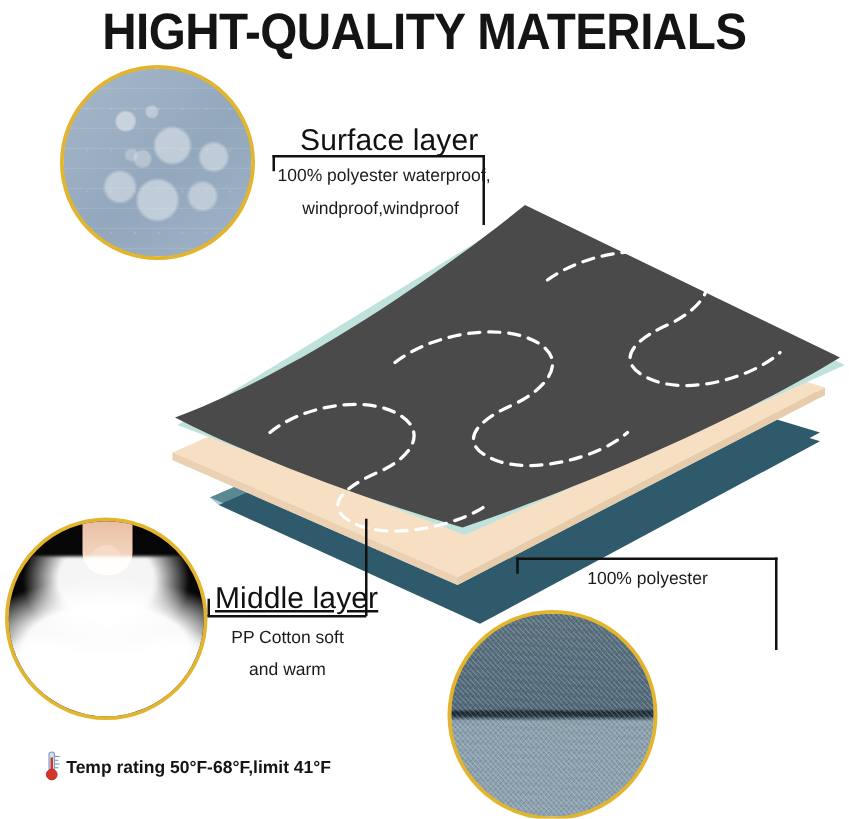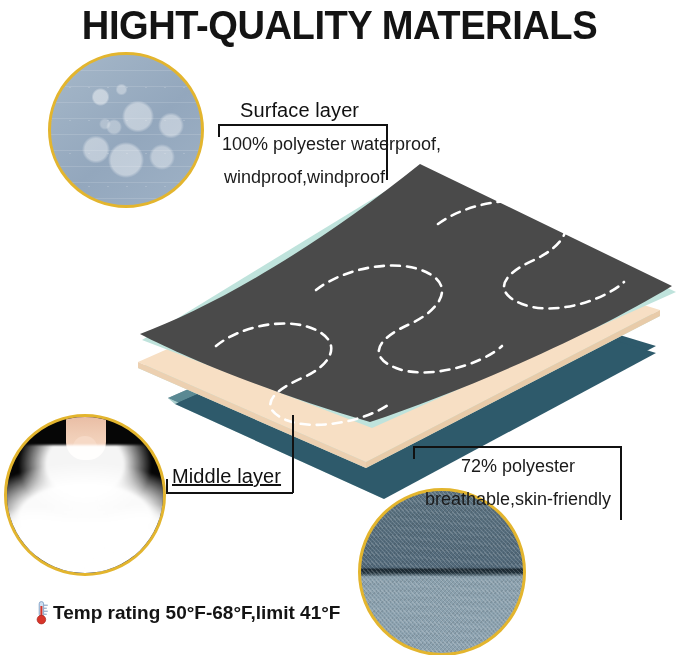--- a/index.html
+++ b/index.html
@@ -142,29 +142,29 @@
     left: 120px;
     top: 140px;
     width: 560px;
     height: 370px;
   }
   #product svg { display: block; width: 100%; height: 100%; }
 
   
   .callout-title {
     position: absolute;
-    font-size: 20px;
+    font-size: 24px;
     font-weight: normal;
     color: #111111;
     white-space: nowrap;
     letter-spacing: 0.1px;
   }
   .callout-body {
     position: absolute;
-    font-size: 18px;
+    font-size: 14px;
     line-height: 1.85;
     color: #1a1a1a;
     text-align: center;
     white-space: nowrap;
   }
   .rule-h {
     position: absolute;
     background: #111111;
     height: 1.6px;
   }
@@ -177,21 +177,21 @@
   
   #temp-row {
     position: absolute;
     left: 34px;
     top: 600px;
     display: flex;
     align-items: center;
     gap: 3px;
   }
   #temp-row .temp-text {
-    font-size: 19px;
+    font-size: 14px;
     font-weight: bold;
     color: #141414;
     white-space: nowrap;
   }
   .thermo { display: block; }
 </style>
 </head>
 <body>
 
 <div id="page">
@@ -261,27 +261,30 @@
   <div class="rule-v" style="left:386px; top:124px; height:56px;"></div>
   <div class="callout-body" style="left:222px; top:128px; width:165px;">
     <div>100% polyester waterproof,</div>
     <div>windproof,windproof</div>
   </div>
 
   <div class="callout-title" style="left:172px; top:465px;text-decoration:underline;">Middle layer</div>
   <div class="rule-v" style="left:292px; top:415px; height:78px;"></div>
   <div class="rule-h" style="left:166px; top:492px; width:127px;"></div>
   <div class="rule-v" style="left:166px; top:479px; height:14px;"></div>
+  <div class="callout-body" style="left:166px; top:497px; width:128px;">
+    <div>PP Cotton  soft</div>
+    <div>and warm</div>
+  </div>
 
   <div class="rule-v" style="left:413px; top:446px; height:13px;"></div>
   <div class="rule-h" style="left:413px; top:446px; width:209px;"></div>
   <div class="rule-v" style="left:620px; top:446px; height:74px;"></div>
   <div class="callout-body" style="left:416px; top:450px; width:204px;">
-    <div>72% polyester</div>
-    <div>breathable,skin-friendly</div>
+    <div>100% polyester</div>
   </div>
 
   <div id="temp-row">
     <svg class="thermo" width="16" height="26" viewBox="0 0 16 26">
       <rect x="5.2" y="1.6" width="4.4" height="15" rx="2.2" fill="#cfe0f2" stroke="#7f9fc4" stroke-width="0.9"></rect>
       <rect x="6.4" y="6" width="2" height="10.5" fill="#d8352a"></rect>
       <circle cx="7.4" cy="19.6" r="4.3" fill="#d8352a"></circle>
       <circle cx="7.4" cy="19.6" r="4.3" fill="none" stroke="#a72820" stroke-width="0.7"></circle>
       <g stroke="#6f8fb5" stroke-width="0.9" stroke-linecap="round">
         <line x1="10.4" y1="5.2" x2="13.4" y2="5.2"></line>

